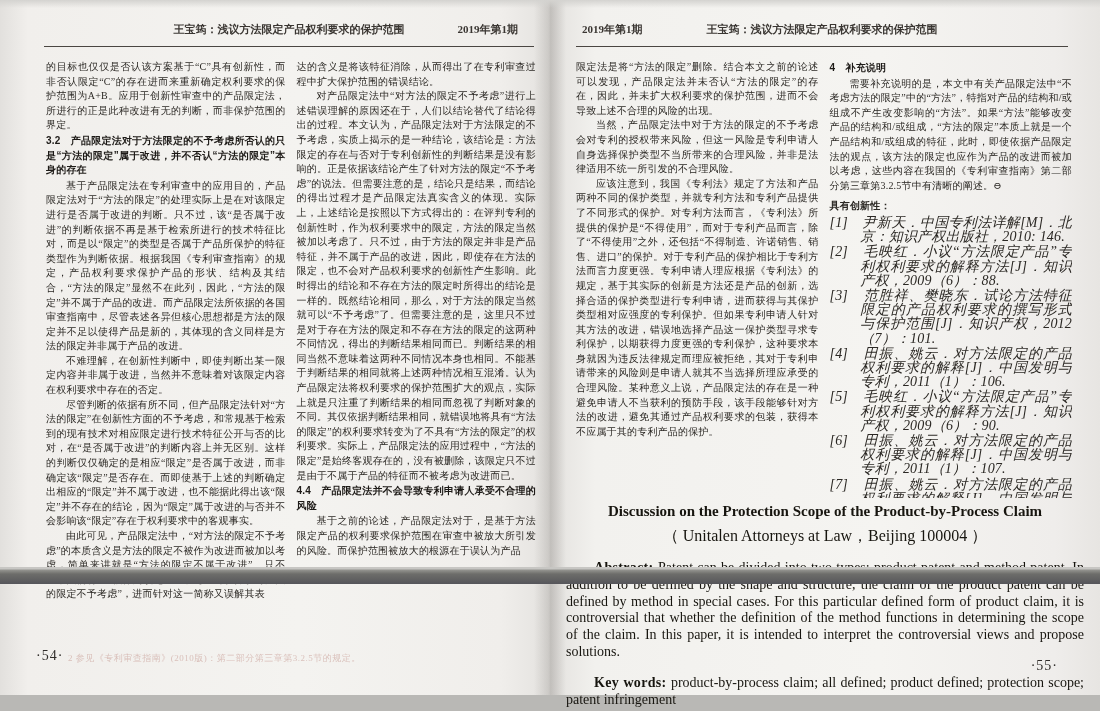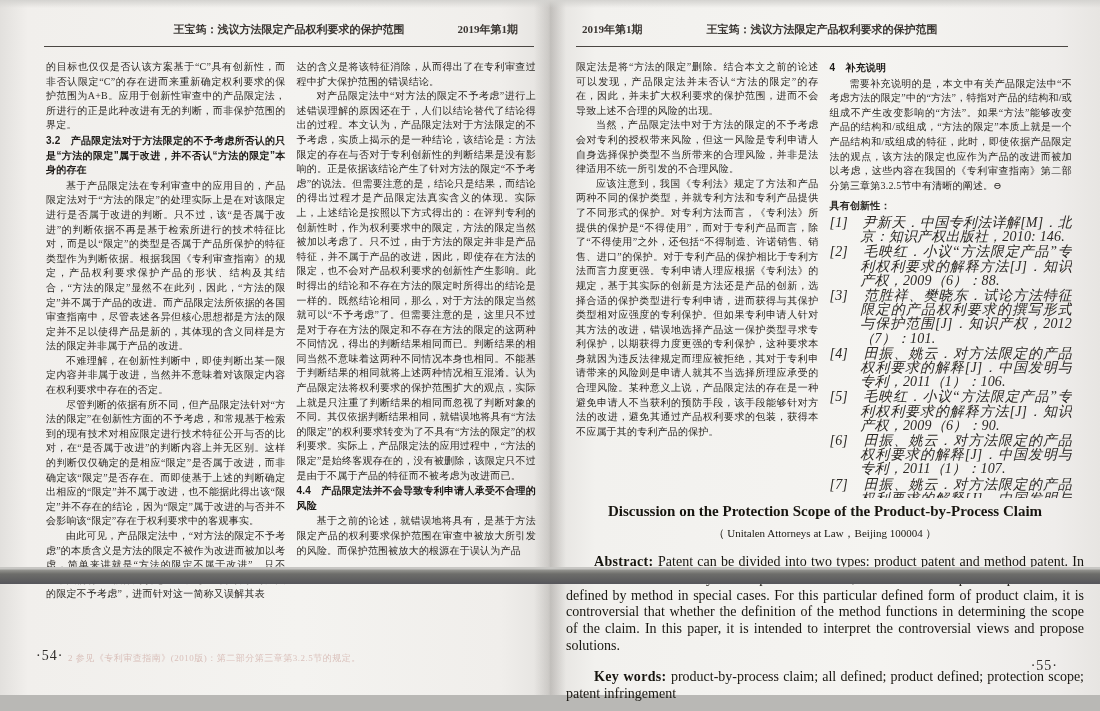--- a/index.html
+++ b/index.html
@@ -54,21 +54,21 @@
 
   
   .pagenum{position:absolute;font-size:14px;color:#2f2c29;letter-spacing:1px;}
   #pn-left{left:36px;top:648px;}
   #pn-right{right:42px;top:658px;}
 
   
   #english{position:absolute;top:500px;left:16px;width:518px;color:#17150f;}
   #en-title{font-size:15px;font-weight:bold;text-align:center;line-height:22px;}
   #en-author{font-size:11.5px;font-weight:bold;font-style:italic;text-align:center;margin-top:7px;}
-  #en-affil{font-size:11px;text-align:center;margin-top:4px;}
+  #en-affil{font-size:16px;text-align:center;margin-top:4px;}
   .en-par{font-size:14px;line-height:16.8px;text-align:justify;margin-top:13px;}
   .en-par b{letter-spacing:.3px;}
   .en-par .ind{display:inline-block;width:2em;}
 </style>
 </head>
 <body>
 
 <div id="spread">
 
   <div class="page" id="page-left">
@@ -84,21 +84,21 @@
           <div class="blk h">3.2　产品限定法对于方法限定的不予考虑所否认的只是“方法的限定”属于改进，并不否认“方法的限定”本身的存在</div>
           <div class="blk p">基于产品限定法在专利审查中的应用目的，产品限定法对于“方法的限定”的处理实际上是在对该限定进行是否属于改进的判断。只不过，该“是否属于改进”的判断依据不再是基于检索所进行的技术特征比对，而是以“限定”的类型是否属于产品所保护的特征类型作为判断依据。根据我国《专利审查指南》的规定，产品权利要求保护产品的形状、结构及其结合，“方法的限定”显然不在此列，因此，“方法的限定”并不属于产品的改进。而产品限定法所依据的各国审查指南中，尽管表述各异但核心思想都是方法的限定并不足以使得产品是新的，其体现的含义同样是方法的限定并非属于产品的改进。</div>
           <div class="blk p">不难理解，在创新性判断中，即使判断出某一限定内容并非属于改进，当然并不意味着对该限定内容在权利要求中存在的否定。</div>
           <div class="blk p">尽管判断的依据有所不同，但产品限定法针对“方法的限定”在创新性方面的不予考虑，和常规基于检索到的现有技术对相应限定进行技术特征公开与否的比对，在“是否属于改进”的判断内容上并无区别。这样的判断仅仅确定的是相应“限定”是否属于改进，而非确定该“限定”是否存在。而即使基于上述的判断确定出相应的“限定”并不属于改进，也不能据此得出该“限定”并不存在的结论，因为“限定”属于改进的与否并不会影响该“限定”存在于权利要求中的客观事实。</div>
           <div class="blk p">由此可见，产品限定法中，“对方法的限定不予考虑”的本质含义是方法的限定不被作为改进而被加以考虑，简单来讲就是“方法的限定不属于改进”。只不过，人们将“不被作为改进而加以考虑”简称为“对方法的限定不予考虑”，进而针对这一简称又误解其表</div>
         </div>
       <div class="col">
           <div class="blk c">达的含义是将该特征消除，从而得出了在专利审查过程中扩大保护范围的错误结论。</div>
           <div class="blk p">对产品限定法中“对方法的限定不予考虑”进行上述错误理解的原因还在于，人们以结论替代了结论得出的过程。本文认为，产品限定法对于方法限定的不予考虑，实质上揭示的是一种结论，该结论是：方法限定的存在与否对于专利创新性的判断结果是没有影响的。正是依据该结论产生了针对方法的限定“不予考虑”的说法。但需要注意的是，结论只是结果，而结论的得出过程才是产品限定法真实含义的体现。实际上，上述结论是按照以下方式得出的：在评判专利的创新性时，作为权利要求中的限定，方法的限定当然被加以考虑了。只不过，由于方法的限定并非是产品特征，并不属于产品的改进，因此，即使存在方法的限定，也不会对产品权利要求的创新性产生影响。此时得出的结论和不存在方法的限定时所得出的结论是一样的。既然结论相同，那么，对于方法的限定当然就可以“不予考虑”了。但需要注意的是，这里只不过是对于存在方法的限定和不存在方法的限定的这两种不同情况，得出的判断结果相同而已。判断结果的相同当然不意味着这两种不同情况本身也相同。不能基于判断结果的相同就将上述两种情况相互混淆。认为产品限定法将权利要求的保护范围扩大的观点，实际上就是只注重了判断结果的相同而忽视了判断对象的不同。其仅依据判断结果相同，就错误地将具有“方法的限定”的权利要求转变为了不具有“方法的限定”的权利要求。实际上，产品限定法的应用过程中，“方法的限定”是始终客观存在的，没有被删除，该限定只不过是由于不属于产品的特征而不被考虑为改进而已。</div>
           <div class="blk h">4.4　产品限定法并不会导致专利申请人承受不合理的风险</div>
-          <div class="blk p">基于之前的论述，就错误地将具有，是基于方法限定产品的权利要求保护范围在审查中被放大所引发的风险。而保护范围被放大的根源在于误认为产品</div>
+          <div class="blk p">基于之前的论述，产品限定法对于，是基于方法限定产品的权利要求保护范围在审查中被放大所引发的风险。而保护范围被放大的根源在于误认为产品</div>
         </div>
     </div>
 
     <div id="footnote-bleed">2  参见《专利审查指南》(2010版)：第二部分第三章第3.2.5节的规定。</div>
     <div class="pagenum" id="pn-left">·54·</div>
   </div>
 
   <div class="page" id="page-right">
     <div class="runhead">
       <span class="rh-issue">2019年第1期</span>

